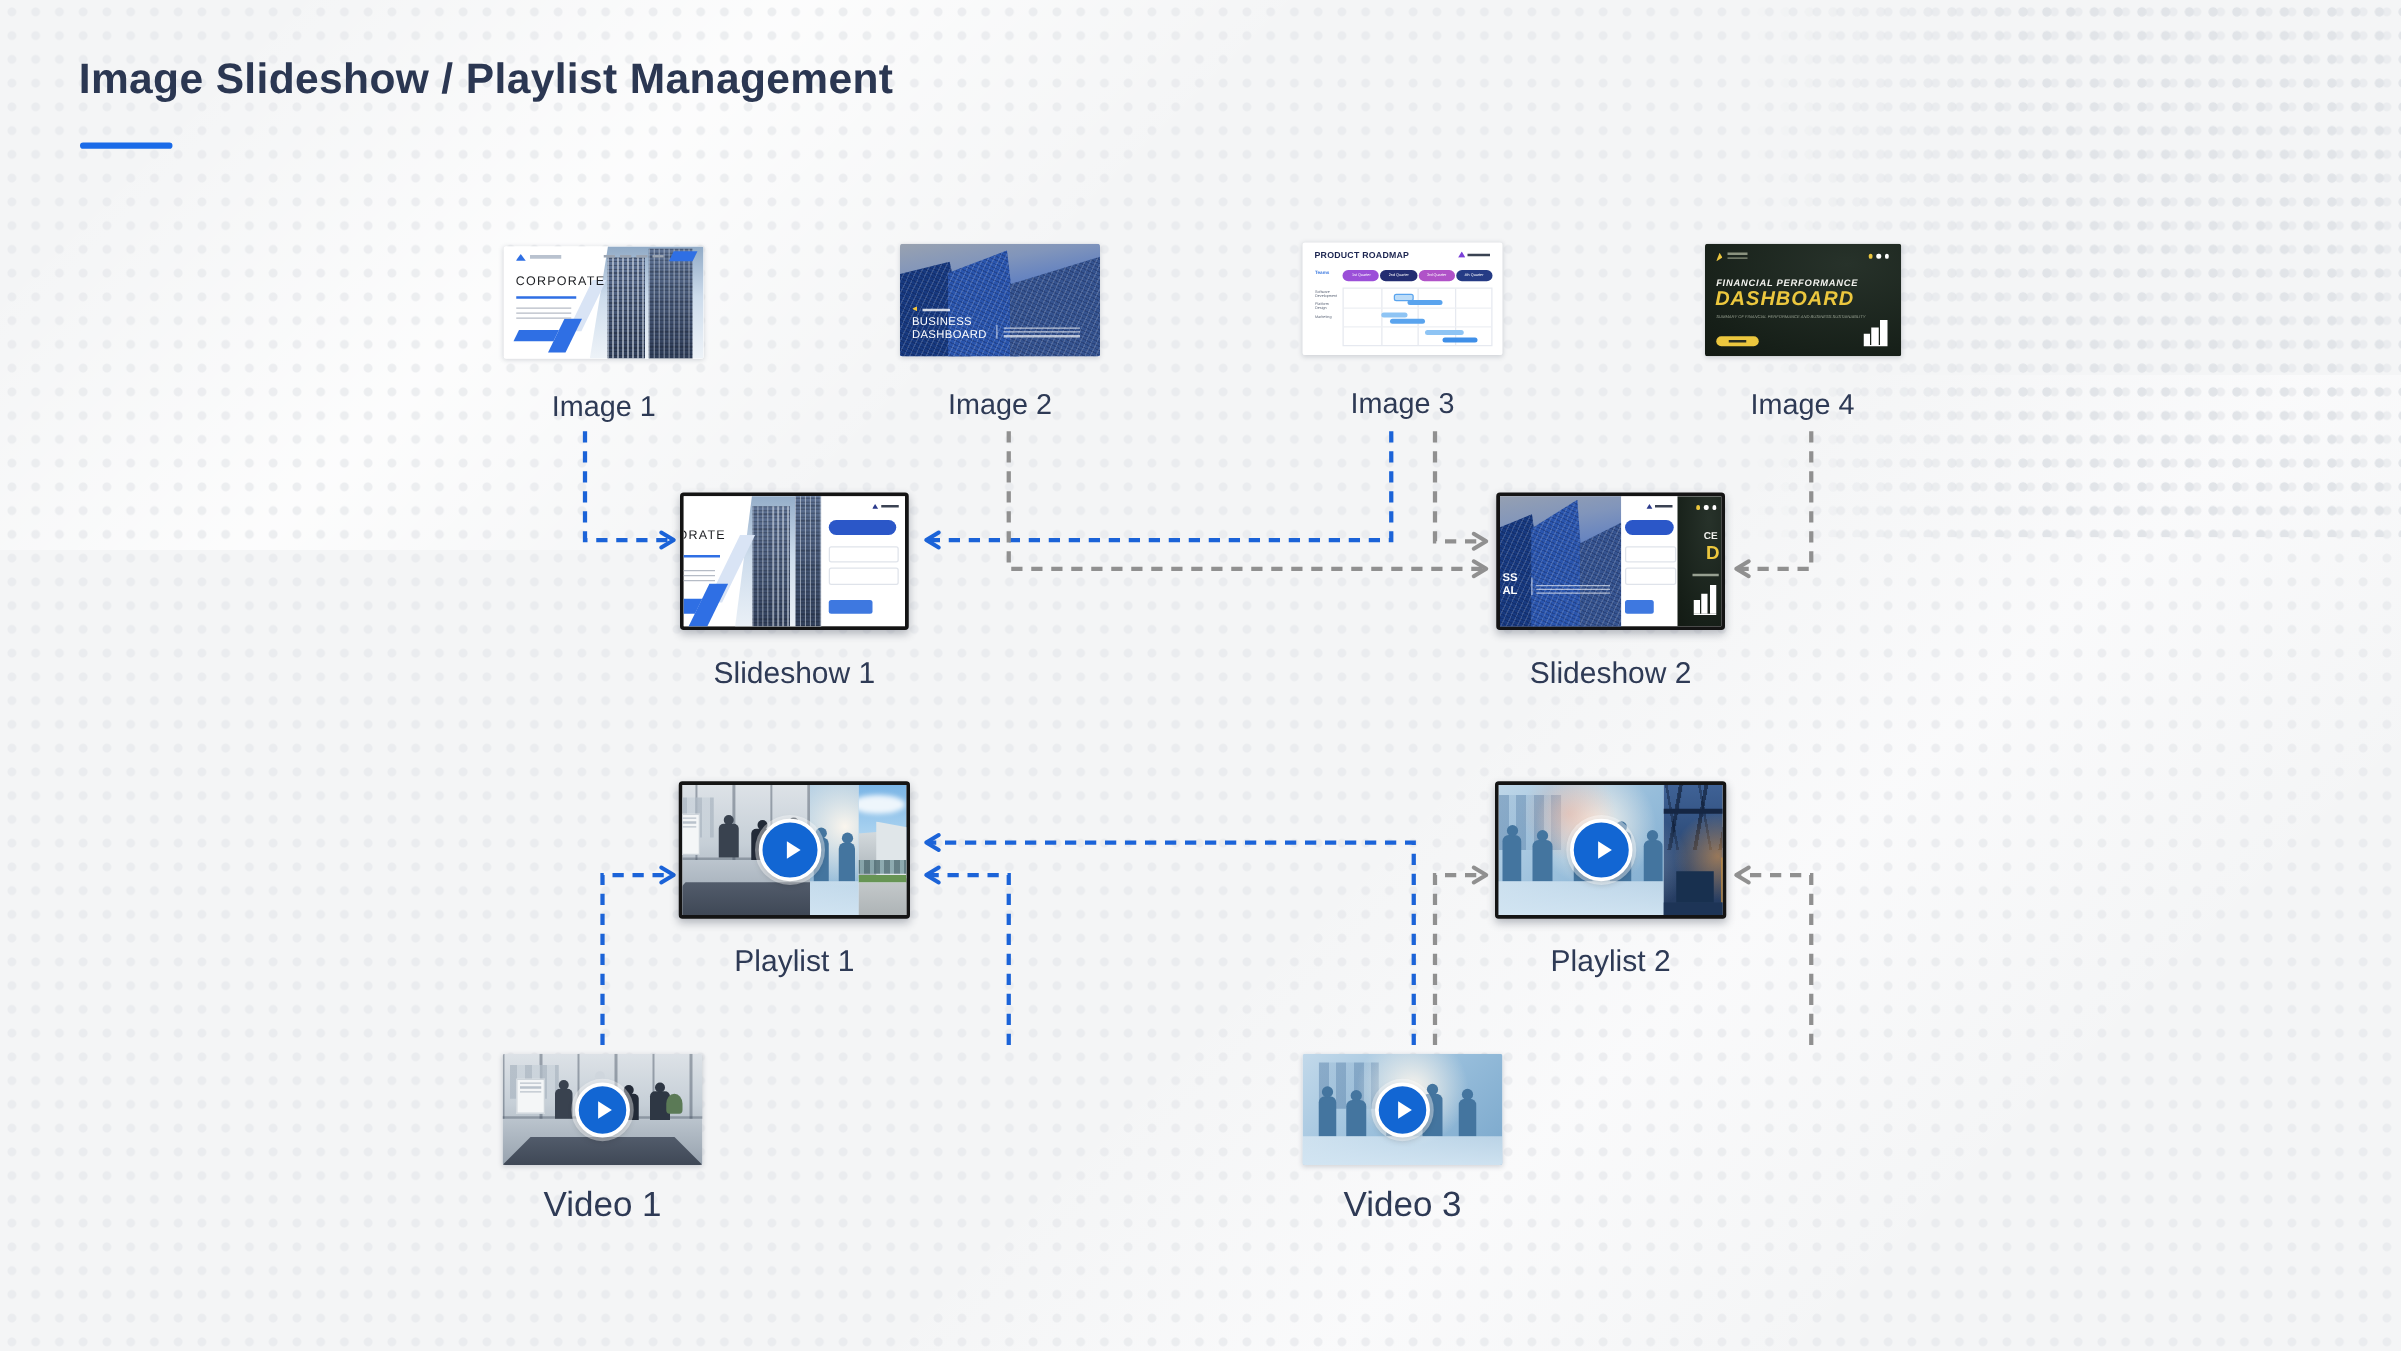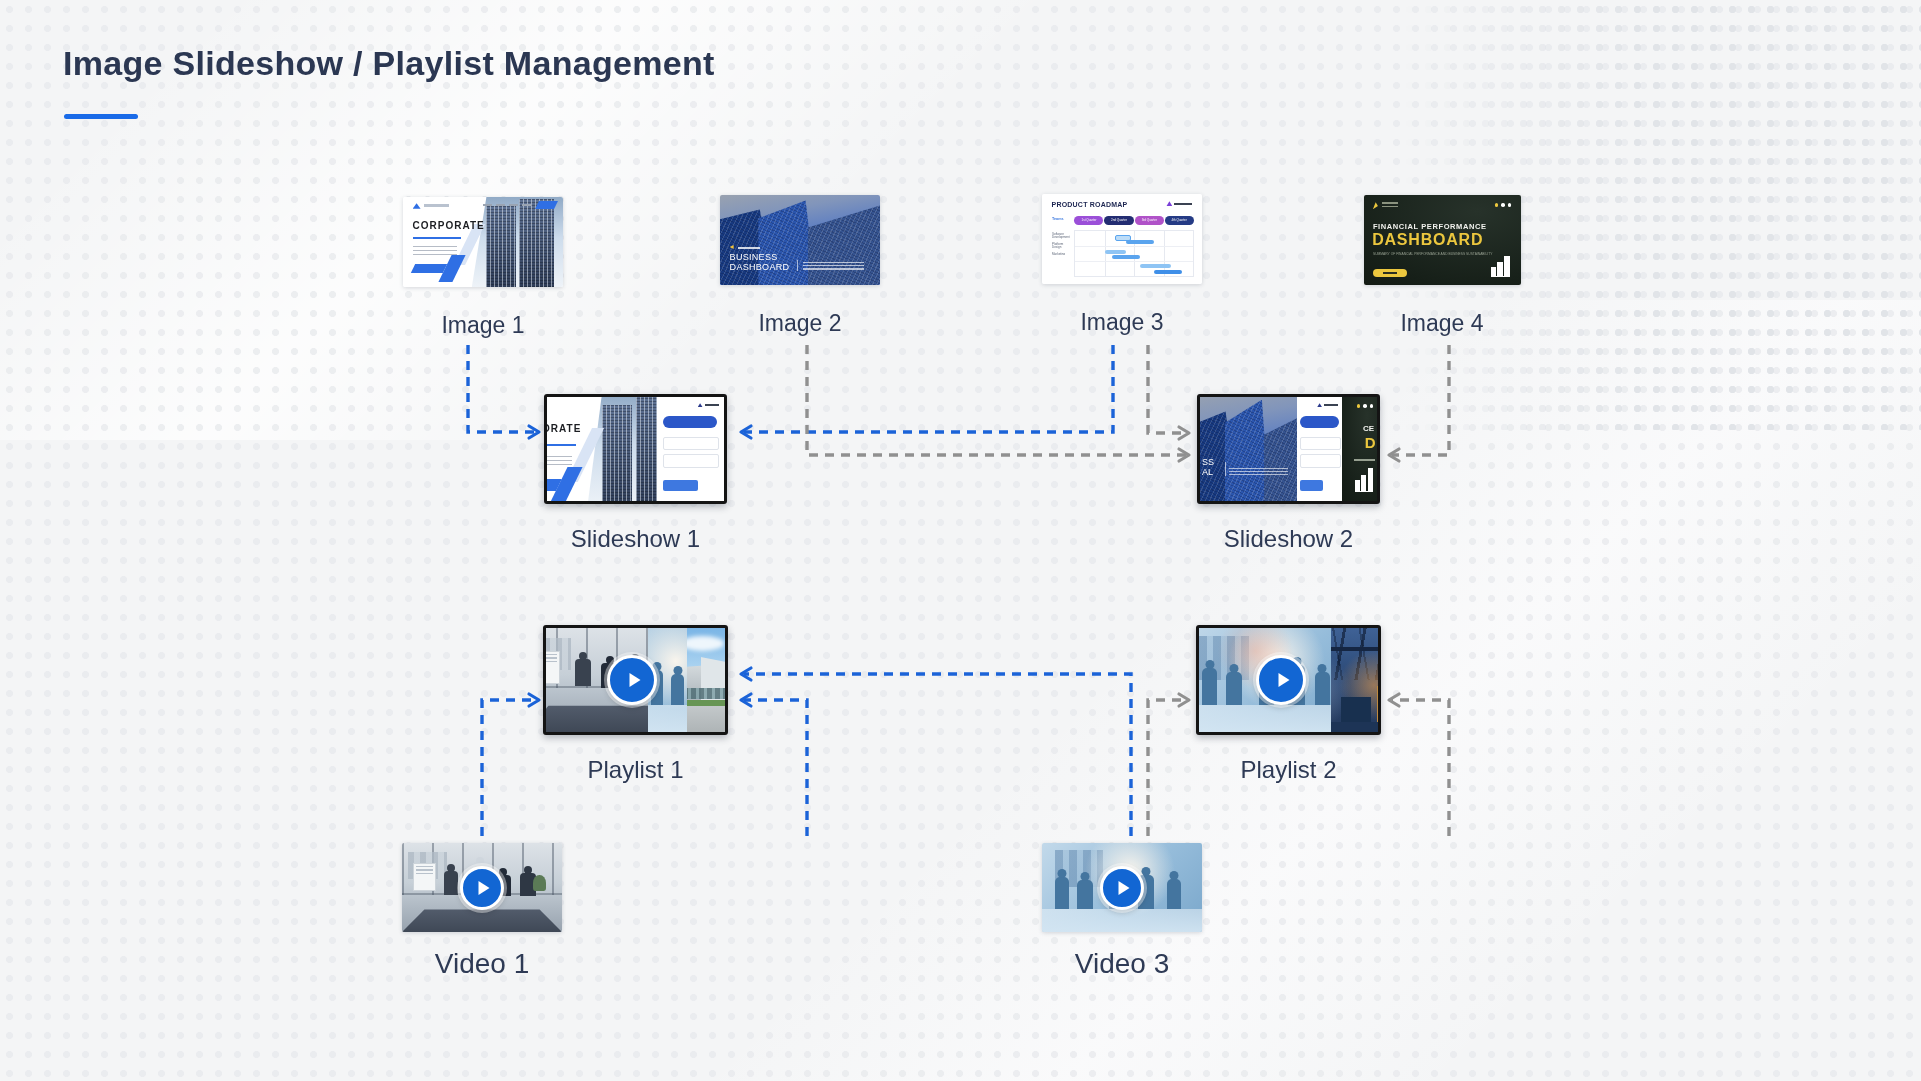--- a/index.html
+++ b/index.html
@@ -47,21 +47,21 @@
   .c-t1{left:16%;width:32%;height:90%;}
   .c-t2{left:52%;width:38%;height:98%;}
   .c-slash{position:absolute;background:#2f6fe4;transform:skewX(-26deg);}
   .c-slash-top{right:4%;top:4%;width:12%;height:9%;}
   .c-slash-mid{left:38%;top:30%;width:7%;height:46%;background:#d9e4f5;}
   .c-slash-btm{left:26%;bottom:6%;width:9%;height:30%;}
   .c-logo{position:absolute;left:6%;top:7%;width:5%;height:6%;background:#2f6fe4;clip-path:polygon(50% 0,100% 100%,0 100%);}
   .c-logo-bar{position:absolute;left:13%;top:8%;width:16%;height:3%;background:#b9c2cf;}
   .c-nav{position:absolute;right:20%;top:8%;display:flex;gap:4px;}
   .c-nav i{display:block;width:9px;height:2px;background:#9aa4b2;}
-  .c-title{position:absolute;left:6%;top:26%;font-size:10px;font-weight:700;letter-spacing:1px;color:#1c1e22;}
+  .c-title{position:absolute;left:6%;top:26%;font-size:10px;font-weight:400;letter-spacing:1px;color:#1c1e22;}
   .c-sub{position:absolute;left:6%;top:44%;width:30%;height:2px;background:#2f6fe4;}
   .c-para{position:absolute;left:6%;top:54%;width:28%;}
   .c-para i{display:block;height:1.5px;background:#b6bcc6;margin-bottom:2.5px;}
   .c-btn{position:absolute;left:6%;top:74%;width:20%;height:10%;background:#2f6fe4;transform:skewX(-26deg);}
 
   
   .art-proposal{background:linear-gradient(170deg,#99a2b0 0%,#8195bb 22%,#3e6ac8 62%,#1d4ec4 100%);}
   .p-tower{position:absolute;background-image:repeating-linear-gradient(115deg,rgba(255,255,255,.14) 0 1px,transparent 1px 4px),repeating-linear-gradient(25deg,rgba(10,20,60,.25) 0 1px,transparent 1px 3px);}
   .p-t1{left:-4%;top:16%;width:40%;height:90%;background-color:#17397f;clip-path:polygon(0 14%,72% 0,100% 100%,0 100%);}
   .p-t2{left:24%;top:6%;width:36%;height:100%;background-color:#2a55ad;clip-path:polygon(0 20%,82% 0,100% 100%,0 100%);}
@@ -148,21 +148,21 @@
 
   
   .art-v4{background:linear-gradient(180deg,#3f движ,#24395c);background:linear-gradient(180deg,#3f6296 0%,#2d4b78 45%,#24395c 100%);}
   .v4-truss{position:absolute;inset:0 0 50% 0;background-image:repeating-linear-gradient(100deg,rgba(10,22,44,.6) 0 3px,transparent 3px 20px),repeating-linear-gradient(80deg,rgba(10,22,44,.4) 0 2px,transparent 2px 26px);}
   .v4-beam{position:absolute;left:0;top:18%;width:100%;height:4px;background:#152643;}
   .v4-glow{position:absolute;inset:0;background:radial-gradient(circle at 68% 55%,rgba(242,160,70,.55) 0%,rgba(242,160,70,0) 28%),radial-gradient(circle at 30% 60%,rgba(230,240,255,.3) 0%,rgba(230,240,255,0) 30%);}
   .v4-m{position:absolute;bottom:10%;}
   .v4-floor{position:absolute;left:0;bottom:0;width:100%;height:10%;background:#1d3456;}
 
   
-  .frag-title{position:absolute;left:2%;bottom:22%;color:#fff;font-weight:400;font-size:9px;line-height:1.1;margin-top:41px;}
+  .frag-title{position:absolute;left:2%;bottom:22%;color:#fff;font-weight:700;font-size:9px;line-height:1.1;margin-top:41px;}
   .frag-div{position:absolute;left:26%;bottom:24%;width:1px;height:14%;background:rgba(255,255,255,.6);}
   .frag-text{position:absolute;left:30%;bottom:23%;width:60%;}
   .frag-text i{display:block;height:1.2px;background:rgba(255,255,255,.6);margin-bottom:2px;}
 
   
   .dfrag-ce{position:absolute;right:8%;top:26%;color:#f2f2ee;font-size:8px;font-weight:700;}
   .dfrag-d{position:absolute;right:4%;top:36%;color:#ecc73e;font-size:15px;font-weight:800;}
   .dfrag-bar{position:absolute;right:6%;top:60%;width:60%;height:2px;background:#97a091;}
 </style>
 </head>
@@ -290,21 +290,21 @@
           <div class="rm-bar" style="left:31%;width:24%;top:54%;background:#5aa4ee;"></div>
           <div class="rm-bar" style="left:55%;width:26%;top:74%;background:#8ec4f4;"></div>
           <div class="rm-bar" style="left:67%;width:24%;top:87%;background:#3f8fe8;"></div>
         </div>
       </div>
     </div>
     <div class="caption cap-img">Image 3</div>
   </div>
 
   <div class="node" style="left:1361px;top:195px;width:162px;">
-    <div class="thumb sz-img" style="width:157px;">
+    <div class="thumb sz-img" style="width:157px;font-style:italic;">
       <div class="art art-dash">
         <div class="d-logo"></div>
         <div class="d-logo-bars">
             <i></i>
             <i></i>
           </div>
         <div class="d-dots">
             <i></i>
             <i></i>
             <i></i>

